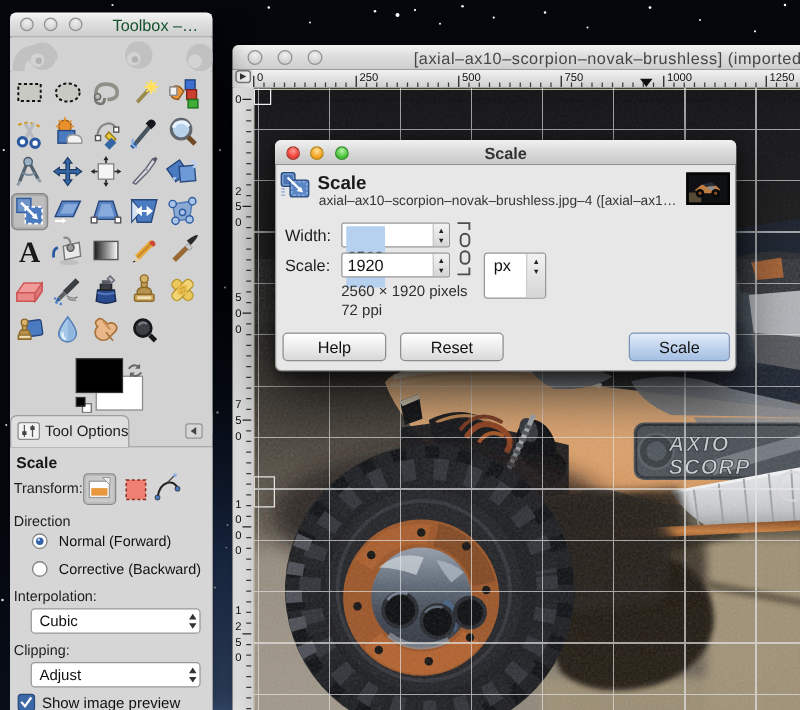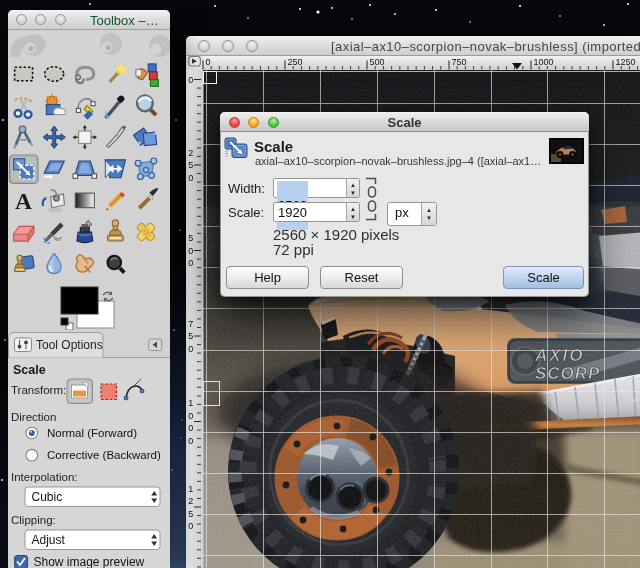--- a/index.html
+++ b/index.html
@@ -15,21 +15,21 @@
 #tbx-title{left:82px;top:3px;font-size:13px;font-weight:normal;color:#14532d}
 #dlg{left:220px;top:112px;width:369px;height:185px;z-index:3;border-radius:5px;background:#e7e7e7;outline:1px solid rgba(70,70,70,.5);outline-offset:-1px;box-shadow:0 20px 45px rgba(0,0,0,.68),0 4px 12px rgba(0,0,0,.5)}
 #dlg-titlebar{left:0;top:0;width:100%;height:20px;border-radius:5px 5px 0 0;background:linear-gradient(#f1f1f1,#dadada 50%,#c8c8c8);border-bottom:1px solid #8f8f8f}
 #dlg-title{width:100%;text-align:center;top:3px;font-size:13px;color:#333;font-weight:bold}
 .tl{width:11px;height:11px;border-radius:50%;top:4.5px}
 .lbl{font-size:13px;color:#1d1d1d}
 .btn{height:23px;border:1px solid #8e8e8e;border-radius:4px;background:linear-gradient(#fefefe,#eee 48%,#d8d8d8);font-size:13px;color:#111;text-align:center;line-height:21px}
 .entry{background:#fff;border:1px solid #979797;border-radius:2px;font-size:13px;color:#111}
 .spincol{position:absolute;right:0;top:0;width:13px;height:100%;border-left:1px solid #a5a5a5;background:linear-gradient(#f2f2f2,#d5d5d5);border-radius:0 2px 2px 0}
 .arr{position:absolute;left:0;width:100%;text-align:center;font-size:6px;color:#222;line-height:6px}
-.small{font-size:15px;color:#2e2e2e}
+.small{font-size:12px;color:#2e2e2e}
 </style></head>
 <body>
 <svg id="desktop" class="abs" width="640" height="568" viewBox="0 0 640 568">
  <defs>
   <radialGradient id="glow" cx="50%" cy="50%" r="50%">
    <stop offset="0%" stop-color="#6488c0"></stop>
         <stop offset="42%" stop-color="#2e4a7c"></stop>
         <stop offset="100%" stop-color="#0a1222" stop-opacity="0"></stop>
   </radialGradient>
  </defs>
@@ -770,21 +770,21 @@
       </div>
   </div>
   <svg class="abs" style="left:144px;top:64px" width="16" height="50" viewBox="0 0 16 50">
    <g stroke="#4d4d4d" stroke-width="1.5" fill="none">
     <path d="M2,2.5 H11.5 V8"></path>
     <rect x="4.5" y="11" width="7" height="10" rx="3.5"></rect>
     <rect x="4.5" y="25" width="7" height="10" rx="3.5"></rect>
     <path d="M11.5,38 V43.5 H2"></path>
    </g>
   </svg>
-  <div class="entry abs" style="left:167px;top:90px;width:50px;height:24px;border-radius:3px">
+  <div class="entry abs" style="left:167px;top:90px;width:50px;height:37px;border-radius:3px">
     <span class="abs" style="left:7px;top:2px">px</span>
     <div class="spincol" style="width:15px">
         <div class="arr" style="top:4px">▲</div>
         <div class="arr" style="top:12px">▼</div>
       </div>
   </div>
   <div class="small abs" style="left:53px;top:114px">2560 × 1920 pixels</div>
   <div class="small abs" style="left:53px;top:129px">72 ppi</div>
   <div class="btn abs" style="left:6px;top:154px;width:83px">Help</div>
   <div class="btn abs" style="left:100px;top:154px;width:83px">Reset</div>

